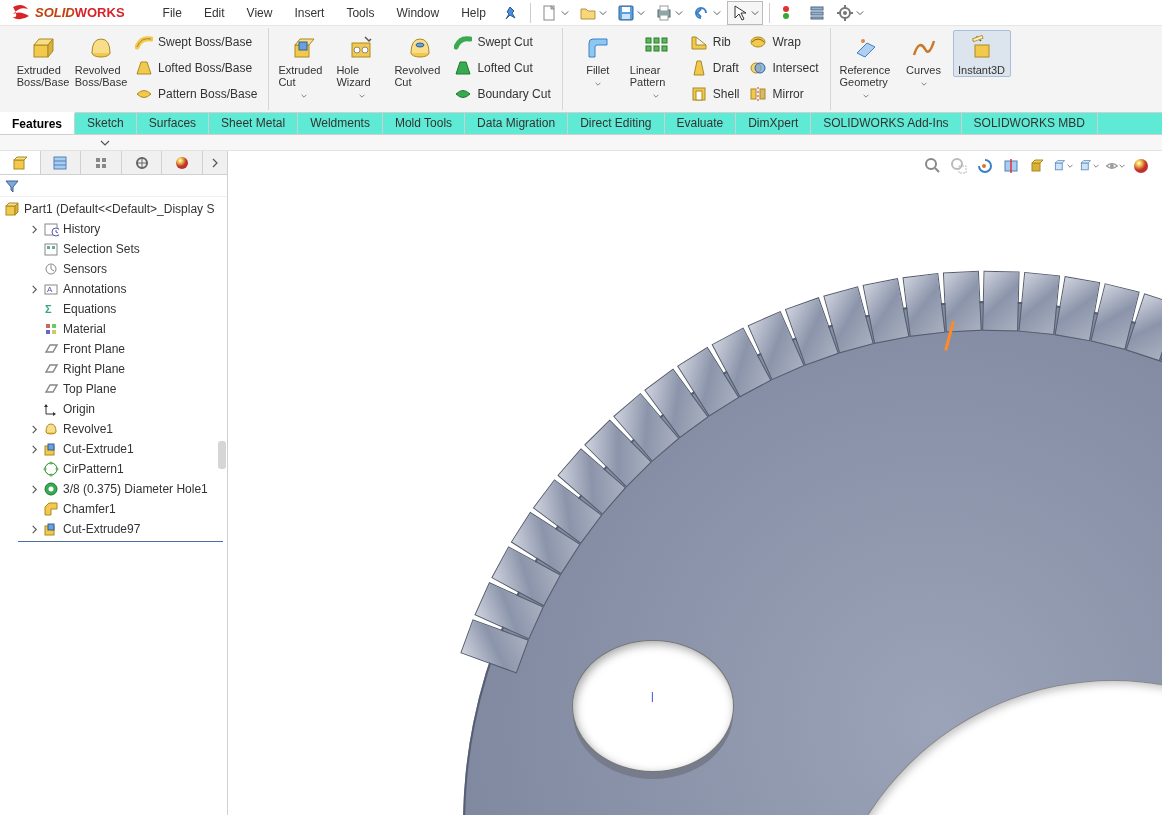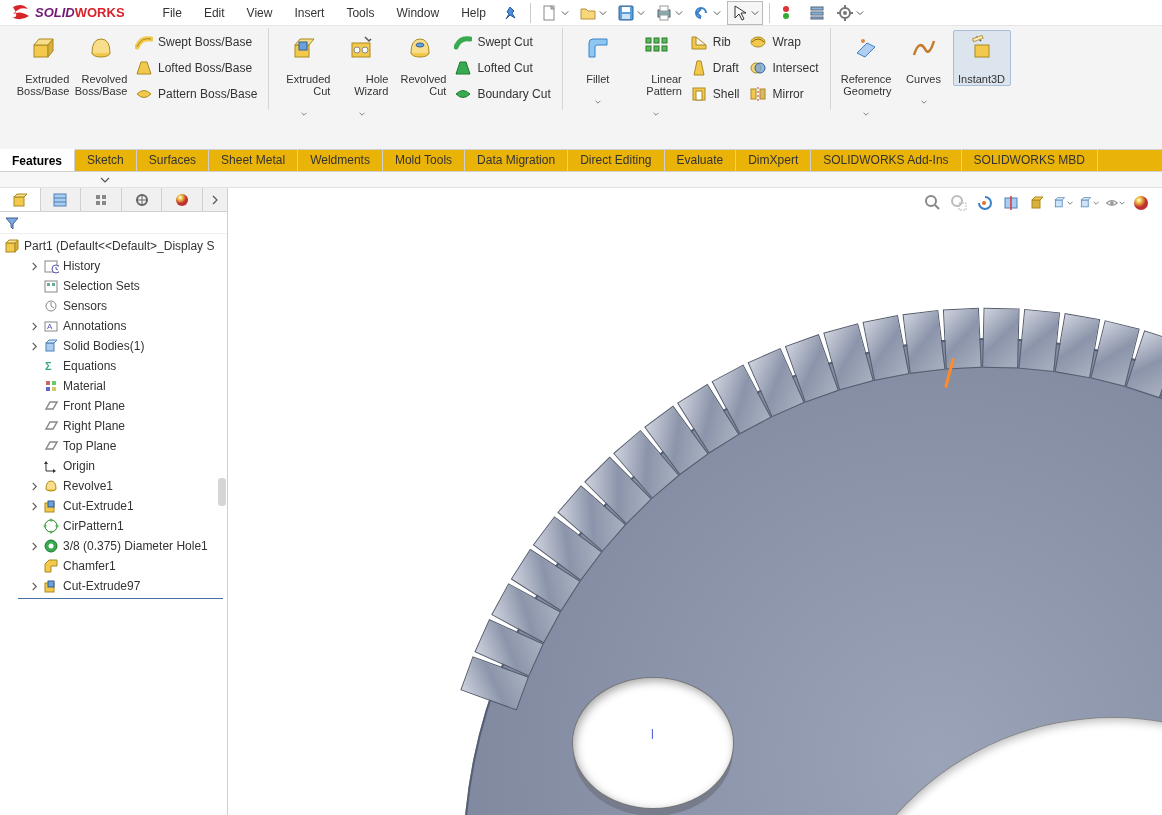--- a/index.html
+++ b/index.html
@@ -3,45 +3,45 @@
 <meta charset="utf-8">
 <style>
 * { box-sizing: border-box; margin: 0; padding: 0; }
 body { font-family: "Segoe UI", Arial, sans-serif; font-size: 12px; background: #fff; color: #333; width: 1162px; height: 815px; overflow: hidden; display: flex; flex-direction: column; }
 
 
 .menubar { height: 26px; display: flex; align-items: center; background: #fff; border-bottom: 1px solid #e5e5e5; padding: 0 4px; gap: 2px; }
 .logo { display: flex; align-items: center; gap: 3px; padding: 0 6px; font-weight: bold; }
 .logo-icon { width: 22px; height: 18px; position: relative; }
 .logo-text { font-size: 13px; }
-.logo-s { color: #701a75; font-style: italic; font-weight: 900; }
+.logo-s { color: #c2410c; font-style: italic; font-weight: 900; }
 .logo-w { color: #d8232a; font-weight: 900; }
 .menu-item { padding: 3px 10px; cursor: pointer; color: #333; }
 .pin-icon { width: 14px; height: 14px; margin: 0 6px; }
 .mb-sep { width: 1px; height: 20px; background: #ccc; margin: 0 4px; }
 .tb-btn { display: inline-flex; align-items: center; padding: 2px 3px; gap: 2px; cursor: pointer; border: 1px solid transparent; }
 .caret { width: 8px; height: 8px; }
 .tb-icon { width: 18px; height: 18px; display: inline-block; }
 
 
 .ribbon { background: #f4f4f4; border-bottom: 1px solid #d0d0d0; }
 .ribbon-groups { display: flex; height: 86px; padding: 2px 8px; gap: 0; align-items: stretch; }
 .rgroup { display: flex; align-items: flex-start; padding: 2px 6px; }
 .rgroup + .rgroup { border-left: 1px solid #d6d6d6; }
-.big-btn { display: flex; flex-direction: column; align-items: center; justify-content: flex-start; width: 58px; padding: 2px 2px 0 2px; text-align: right; cursor: pointer; gap: 12px; border: 1px solid transparent; }
+.big-btn { display: flex; flex-direction: column; align-items: center; justify-content: flex-start; width: 58px; padding: 2px 2px 0 2px; text-align: left; cursor: pointer; gap: 3px; border: 1px solid transparent; }
 .big-btn.active { background: #dce4ee; border: 1px solid #a8bdd8; border-radius: 2px; }
 .big-btn .label { font-size: 11px; line-height: 12px; }
 .big-ico { width: 26px; height: 26px; margin-top: 2px; }
 .sub-caret { width: 10px; height: 6px; margin-top: 2px; }
 .small-rows { display: flex; flex-direction: column; gap: 2px; justify-content: center; }
 .small-btn { display: flex; align-items: center; gap: 5px; padding: 2px 4px; cursor: pointer; border: 1px solid transparent; white-space: nowrap; }
 .small-ico { width: 18px; height: 18px; }
 
 
-.cmdtabs { display: flex; background: #eab308; border-top: 1px solid #d0d0d0; height: 22px; margin-top: 37px; }
+.cmdtabs { display: flex; background: #5eead4; border-top: 1px solid #d0d0d0; height: 22px; }
 .cmdtab { padding: 3px 12px 0 12px; border-right: 1px solid #cfcfcf; font-size: 12px; cursor: pointer; color: #333; }
 .cmdtab.active { background: #fff; border-top: 2px solid #fff; margin-top: -1px; font-weight: bold; color: #000; }
 
 .doc-header { height: 16px; background: #f7f7f7; border-bottom: 1px solid #e2e2e2; display: flex; align-items: center; padding-left: 100px; font-size: 10px; color: #999; }
 .tiny-ico { width: 10px; height: 10px; }
 
 
 .body-area { flex: 1; display: flex; overflow: hidden; position: relative; }
 .side-panel { width: 228px; background: #fff; border-right: 1px solid #d0d0d0; display: flex; flex-direction: column; }
 .side-tabs { display: flex; height: 24px; border-bottom: 1px solid #d0d0d0; }
@@ -720,29 +720,20 @@
             <span>Sensors</span>
           </div>
           <div class="tree-row l1">
             <svg class="expander" width="9" height="9">
               <use href="#i-caret-r"></use>
             </svg>
             <svg class="tree-ico">
               <use href="#i-annot"></use>
             </svg>
             <span>Annotations</span>
-          </div>
-          <div class="tree-row l1">
-            <svg class="expander" width="9" height="9">
-              <use href="#i-caret-r"></use>
-            </svg>
-            <svg class="tree-ico">
-              <use href="#i-solidbody"></use>
-            </svg>
-            <span>Solid Bodies(1)</span>
           </div>
           <div class="tree-row l1">
             <span class="expander"></span>
             <svg class="tree-ico">
               <use href="#i-eq"></use>
             </svg>
             <span>Equations</span>
           </div>
           <div class="tree-row l1">
             <span class="expander"></span>

